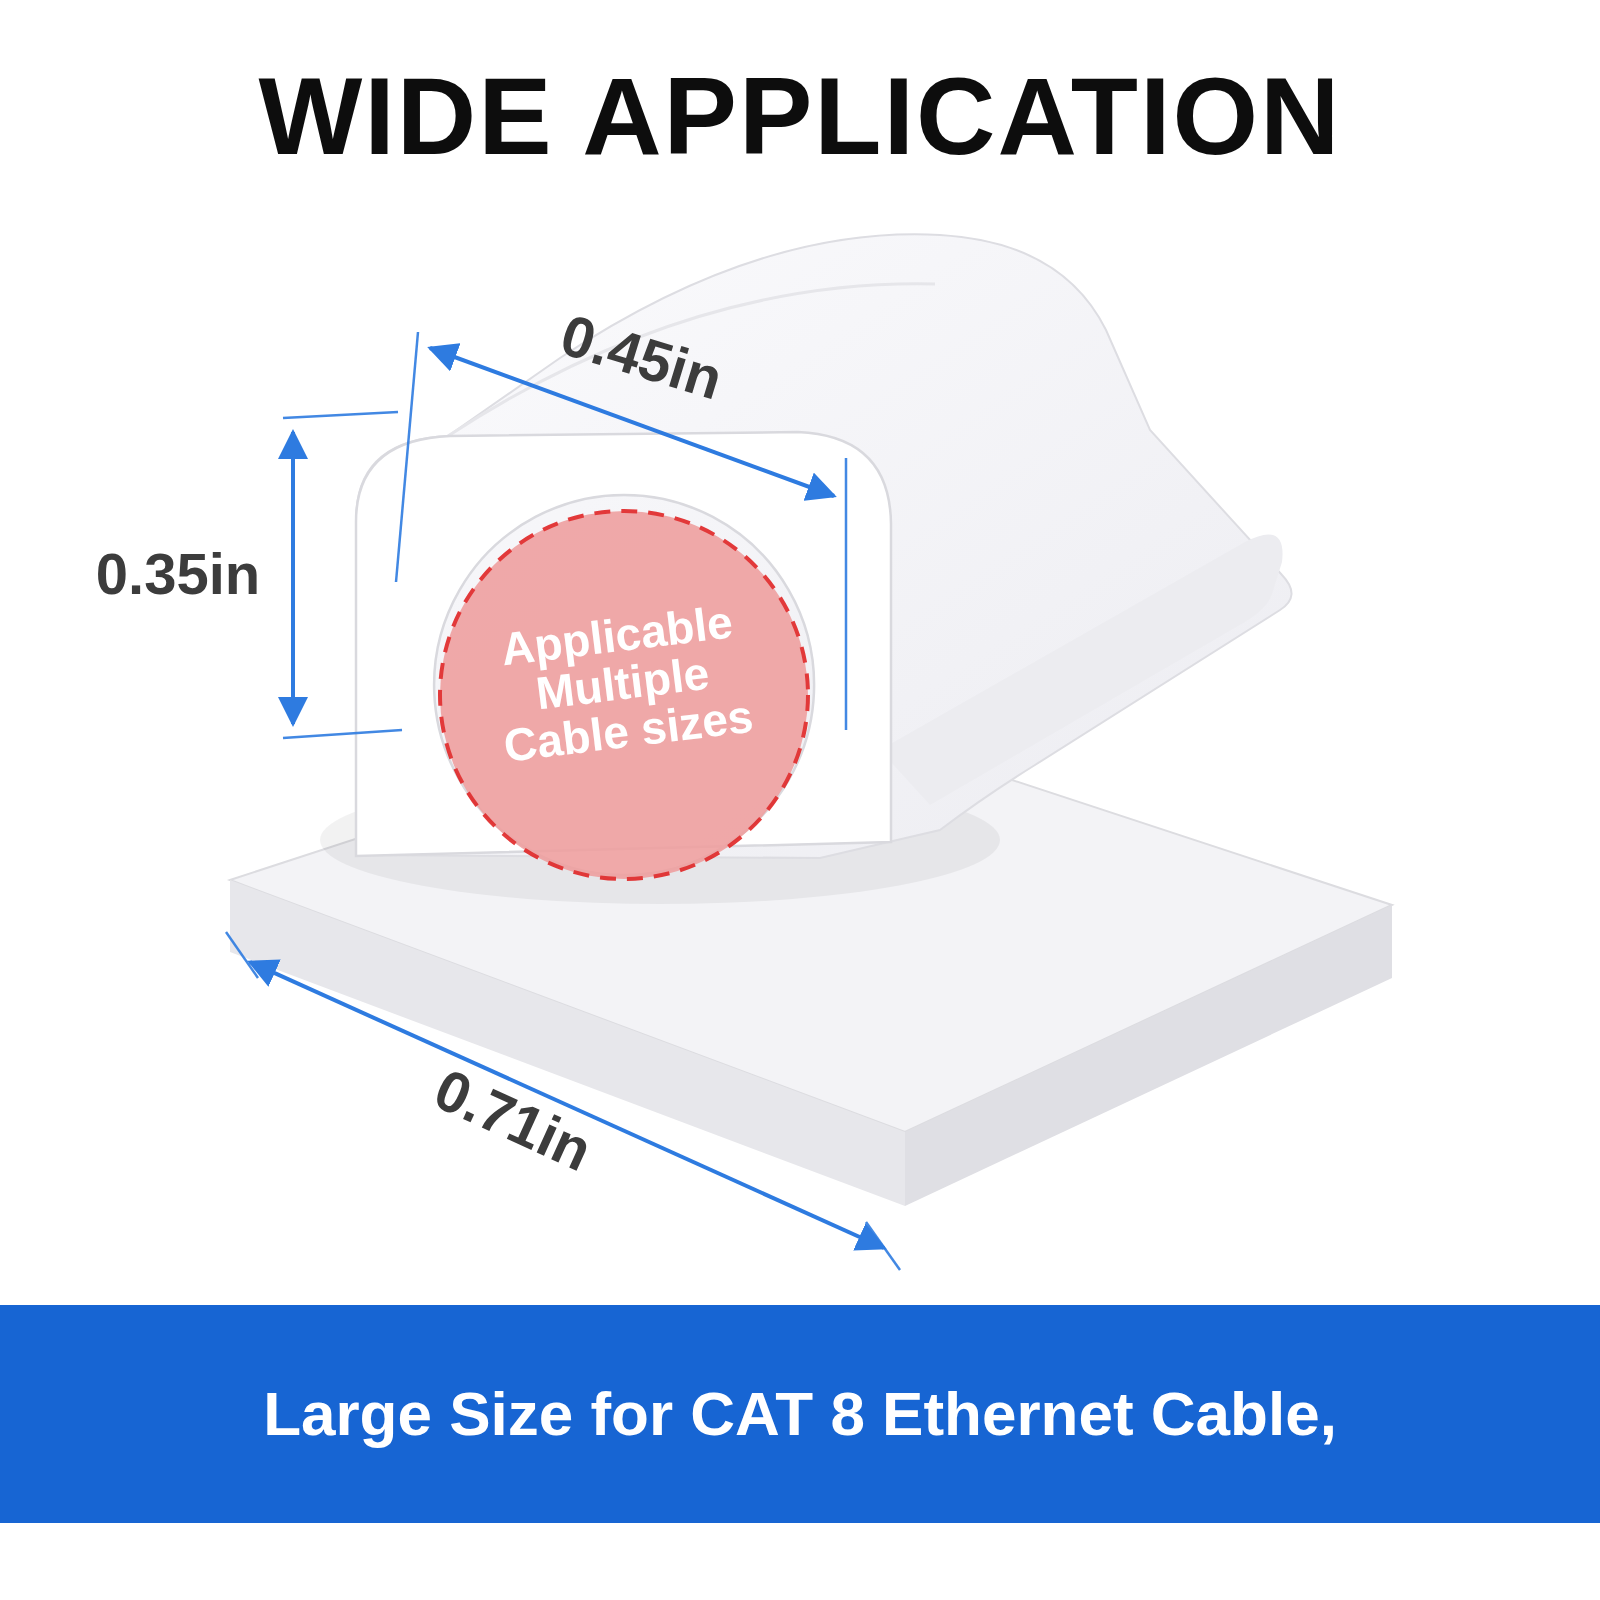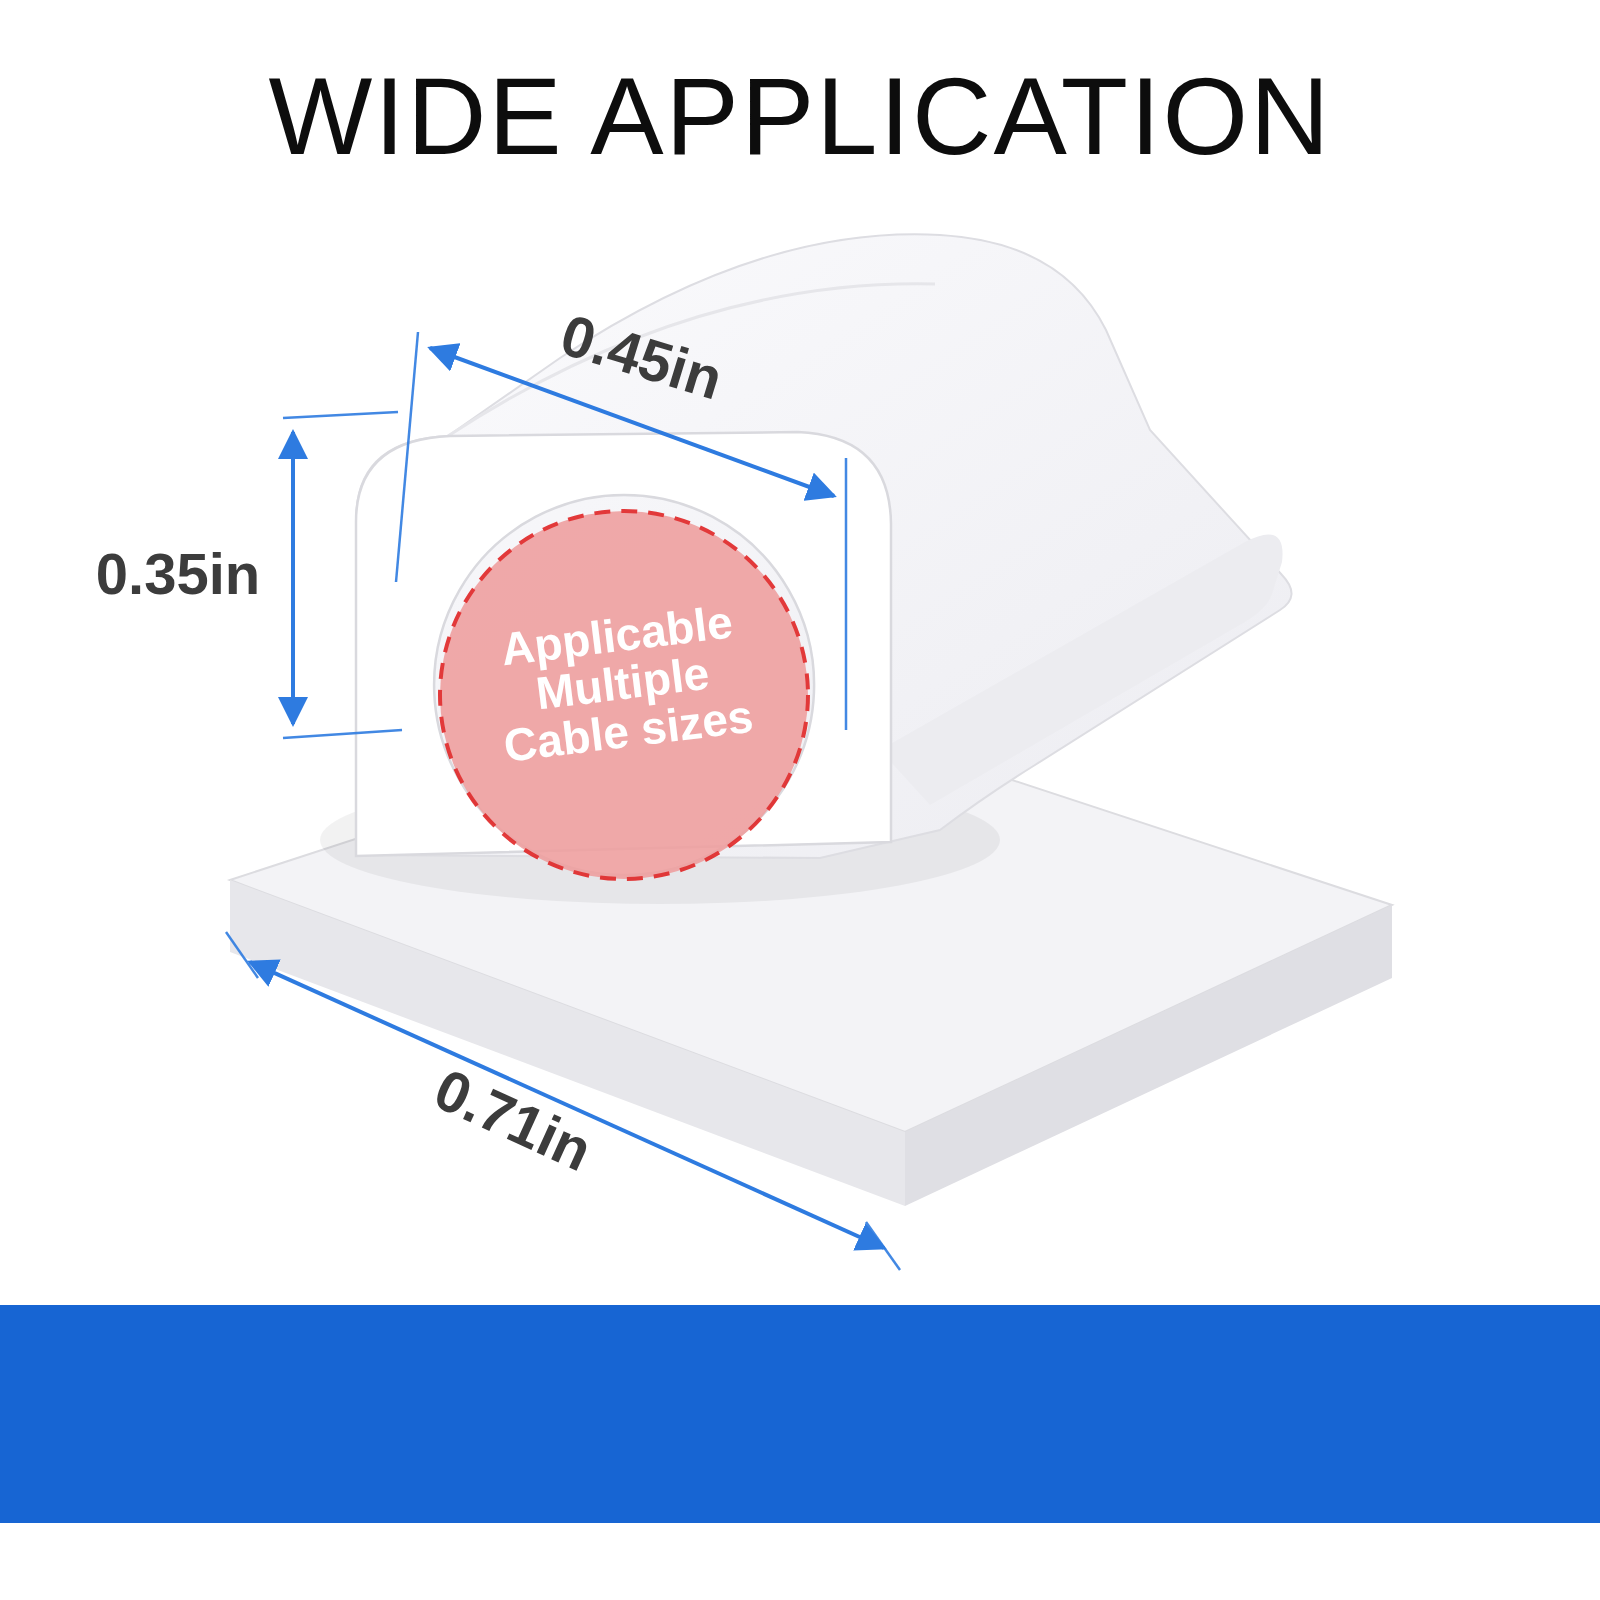--- a/index.html
+++ b/index.html
@@ -9,21 +9,21 @@
     --circle-pink:#ef9e9e;
     --dim-text:#3c3c3c;
   }
   *{margin:0;padding:0;box-sizing:border-box;}
   body{background:#ffffff;font-family:"Liberation Sans",sans-serif;}
   .stage{
     position:relative;width:1600px;height:1600px;background:#ffffff;overflow:hidden;
   }
   .title{
     position:absolute;top:52px;left:0;width:100%;
-    text-align:center;font-size:110px;font-weight:400;letter-spacing:2px;color:#0d0d0d;
+    text-align:center;font-size:110px;font-weight:700;letter-spacing:2px;color:#0d0d0d;
   }
   .product-svg{position:absolute;top:190px;left:0;width:1600px;height:1110px;}
   .dim-label{fill:var(--dim-text);font-size:58px;font-weight:bold;}
   .circle-label{fill:#ffffff;font-size:46px;font-weight:bold;}
   .banner{
     position:absolute;top:1305px;left:0;width:1600px;height:218px;
     background:var(--banner-blue);color:#ffffff;
     display:flex;flex-direction:column;justify-content:center;align-items:center;
     font-size:62px;font-weight:800;line-height:1.32;text-align:center;
   }
@@ -89,15 +89,16 @@
 
     <g stroke="var(--arrow-blue)">
       <path d="M226 742 L258 788" stroke-width="2.5" opacity="0.9" fill="none"></path>
       <path d="M866 1032 L900 1080" stroke-width="2.5" opacity="0.9" fill="none"></path>
       <line x1="250" y1="772" x2="884" y2="1058" stroke-width="4" marker-start="url(#ah)" marker-end="url(#ah)"></line>
       <text class="dim-label" x="505" y="948" text-anchor="middle" stroke="none" transform="rotate(24.5 505 948)">0.71in</text>
     </g>
   </svg>
 
   <div class="banner">
+    <div>Large Size for CAT 8 Ethernet Cable,</div>
   </div>
 
 </div>
 
 </body></html>

